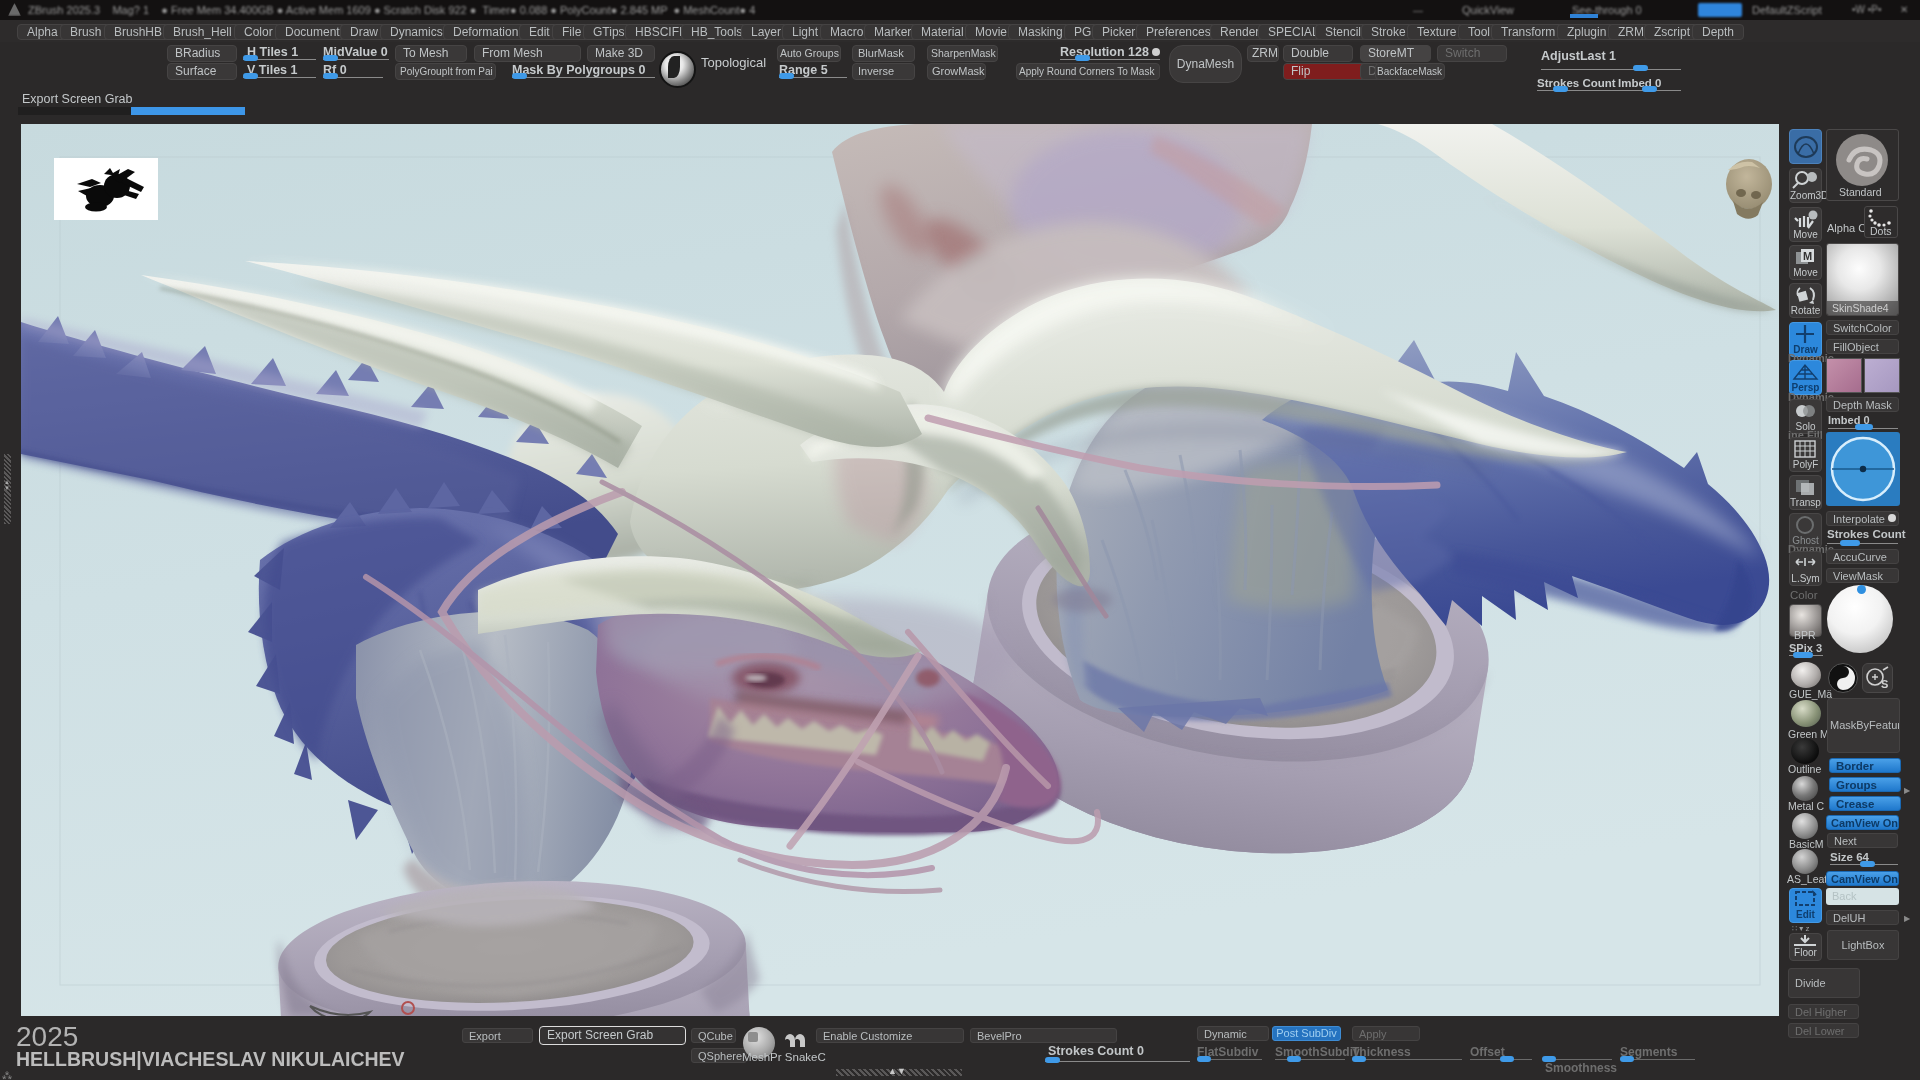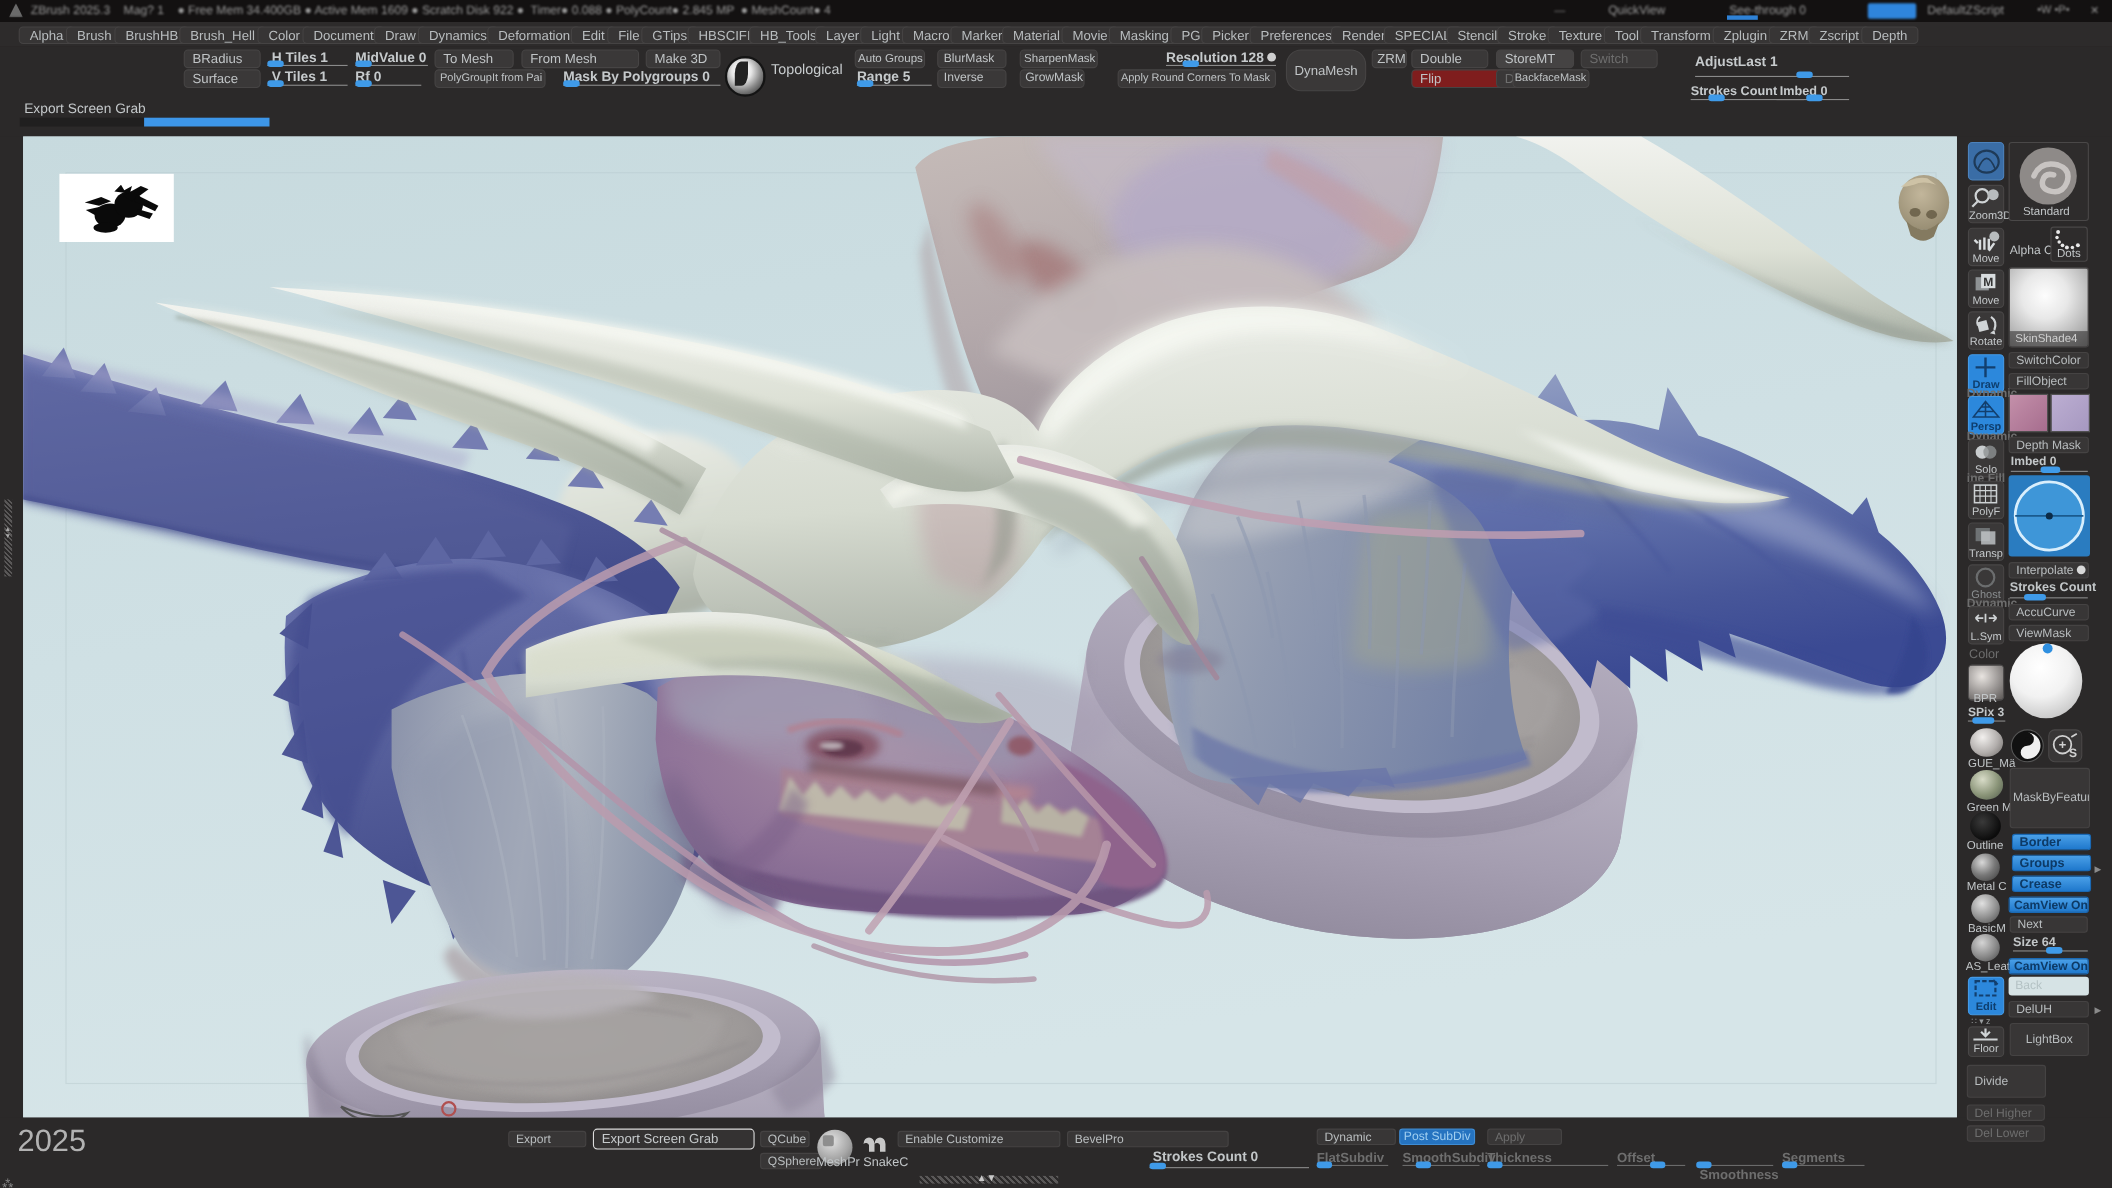--- a/index.html
+++ b/index.html
@@ -615,20 +615,21 @@
   <div class="abs" style="left:1826px;top:888px;width:73px;height:17px;background:#d6e3e5;border-radius:3px;color:#b4c2c4;font-size:11px;line-height:16px;padding-left:6px;">Back</div>
   <div class="rbtn" style="left:1826px;top:910px;width:73px;">DelUH</div>
   <div class="rbtn" style="left:1827px;top:930px;width:72px;height:30px;line-height:28px;text-align:center;">LightBox</div>
 </div>
 <div class="abs" style="left:4px;top:454px;width:7px;height:70px;background:repeating-linear-gradient(45deg,#5a5858 0 1.5px,#2b2929 1.5px 3px);z-index:2;"></div>
 <div class="abs" style="left:4px;top:479px;color:#aaa;font-size:6px;z-index:2;">▲<br>▼</div>
 <div class="abs" style="left:1904px;top:786px;color:#8a8a8a;font-size:8px;z-index:4;">▶</div>
 <div class="abs" style="left:1904px;top:914px;color:#8a8a8a;font-size:8px;z-index:4;">▶</div>
 <div id="bottombar">
   <div class="abs" style="left:16px;top:5px;font-size:28px;color:#b2b2b2;">2025</div>
+  <div class="abs" style="left:16px;top:32px;font-size:19.5px;font-weight:bold;color:#bcbcbc;">HELLBRUSH|VIACHESLAV NIKULAICHEV</div>
   <div class="rbtn" style="left:462px;top:12px;width:71px;">Export</div>
   <div class="abs" style="left:539px;top:10px;width:147px;height:19px;background:#343232;border:1.5px solid #dcdcdc;border-radius:4px;color:#c6cacc;font-size:12px;line-height:17px;padding-left:7px;">Export Screen Grab</div>
   <div class="rbtn" style="left:691px;top:12px;width:45px;">QCube</div>
   <div class="rbtn" style="left:691px;top:32px;width:56px;">QSphere</div>
   <div class="abs" style="left:743px;top:11px;width:32px;height:32px;border-radius:50%;background:radial-gradient(circle at 40% 32%,#e2e2e2 0%,#a8a8a8 55%,#6a6a6a 100%);"></div>
   <div class="abs" style="left:748px;top:16px;width:10px;height:10px;background:#8e8e8e;border-radius:2px;"></div>
   <div class="abs" style="left:781px;top:14px;width:30px;height:19px;">
     <svg width="30" height="19">
         <path d="M4,17 v-7 a5,6 0 0 1 10,0 a5,6 0 0 1 10,0 v7 h-5 v-6 a3,3 0 0 0 -5,-1 v7 h-5 v-6 a3,3 0 0 0 -5,-1 Z" fill="#c8c8c8"></path>
       </svg>

